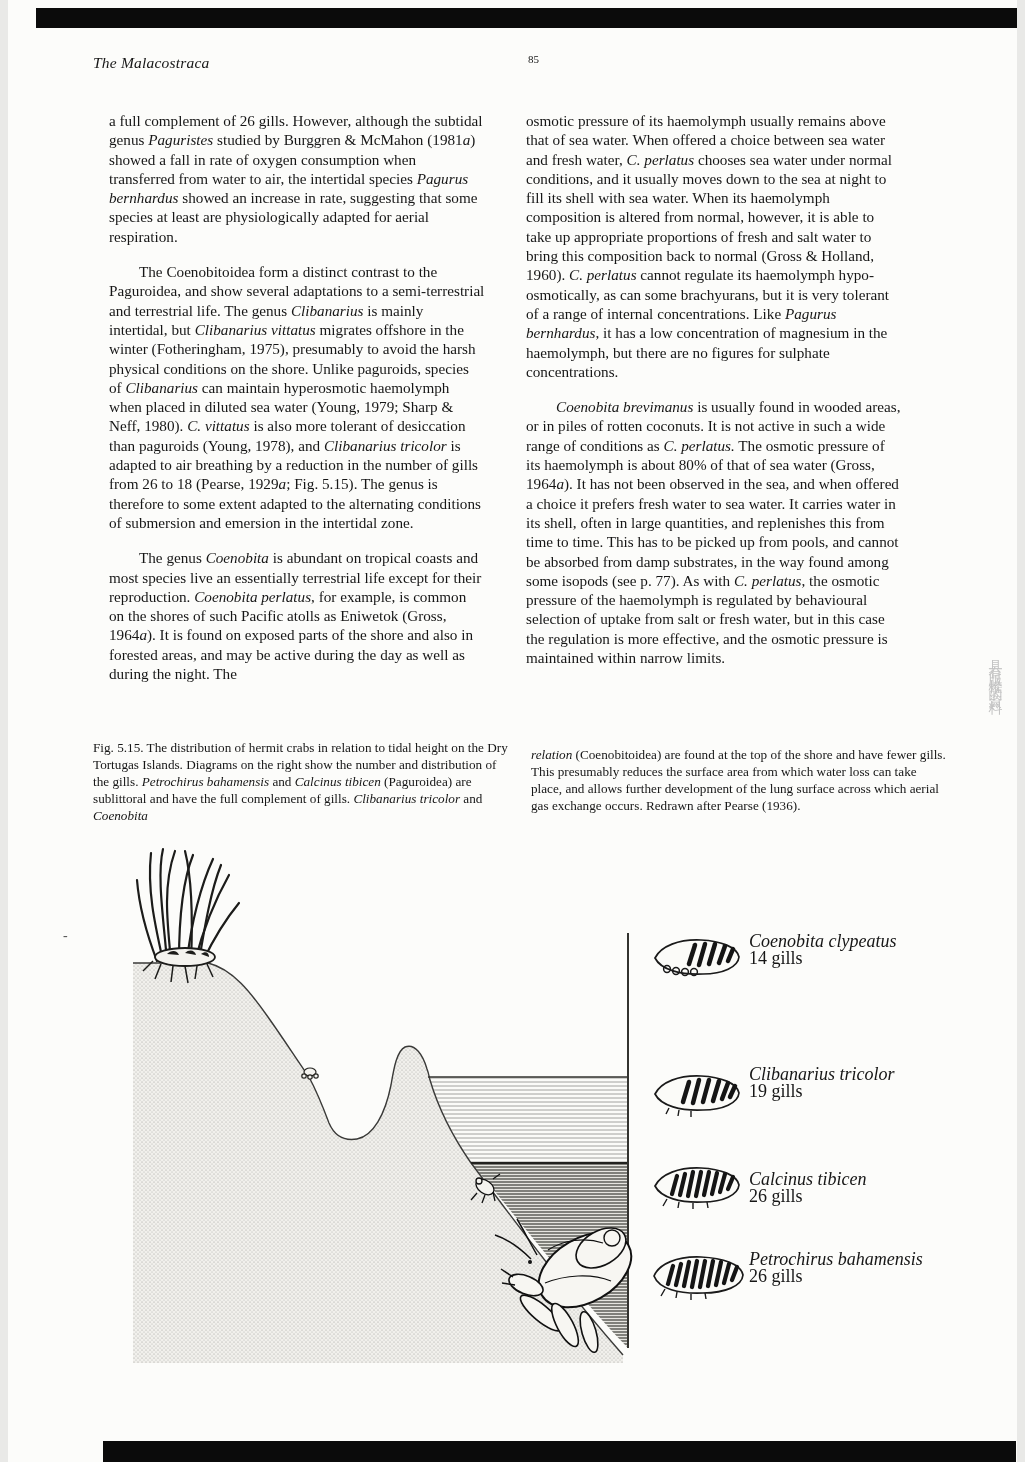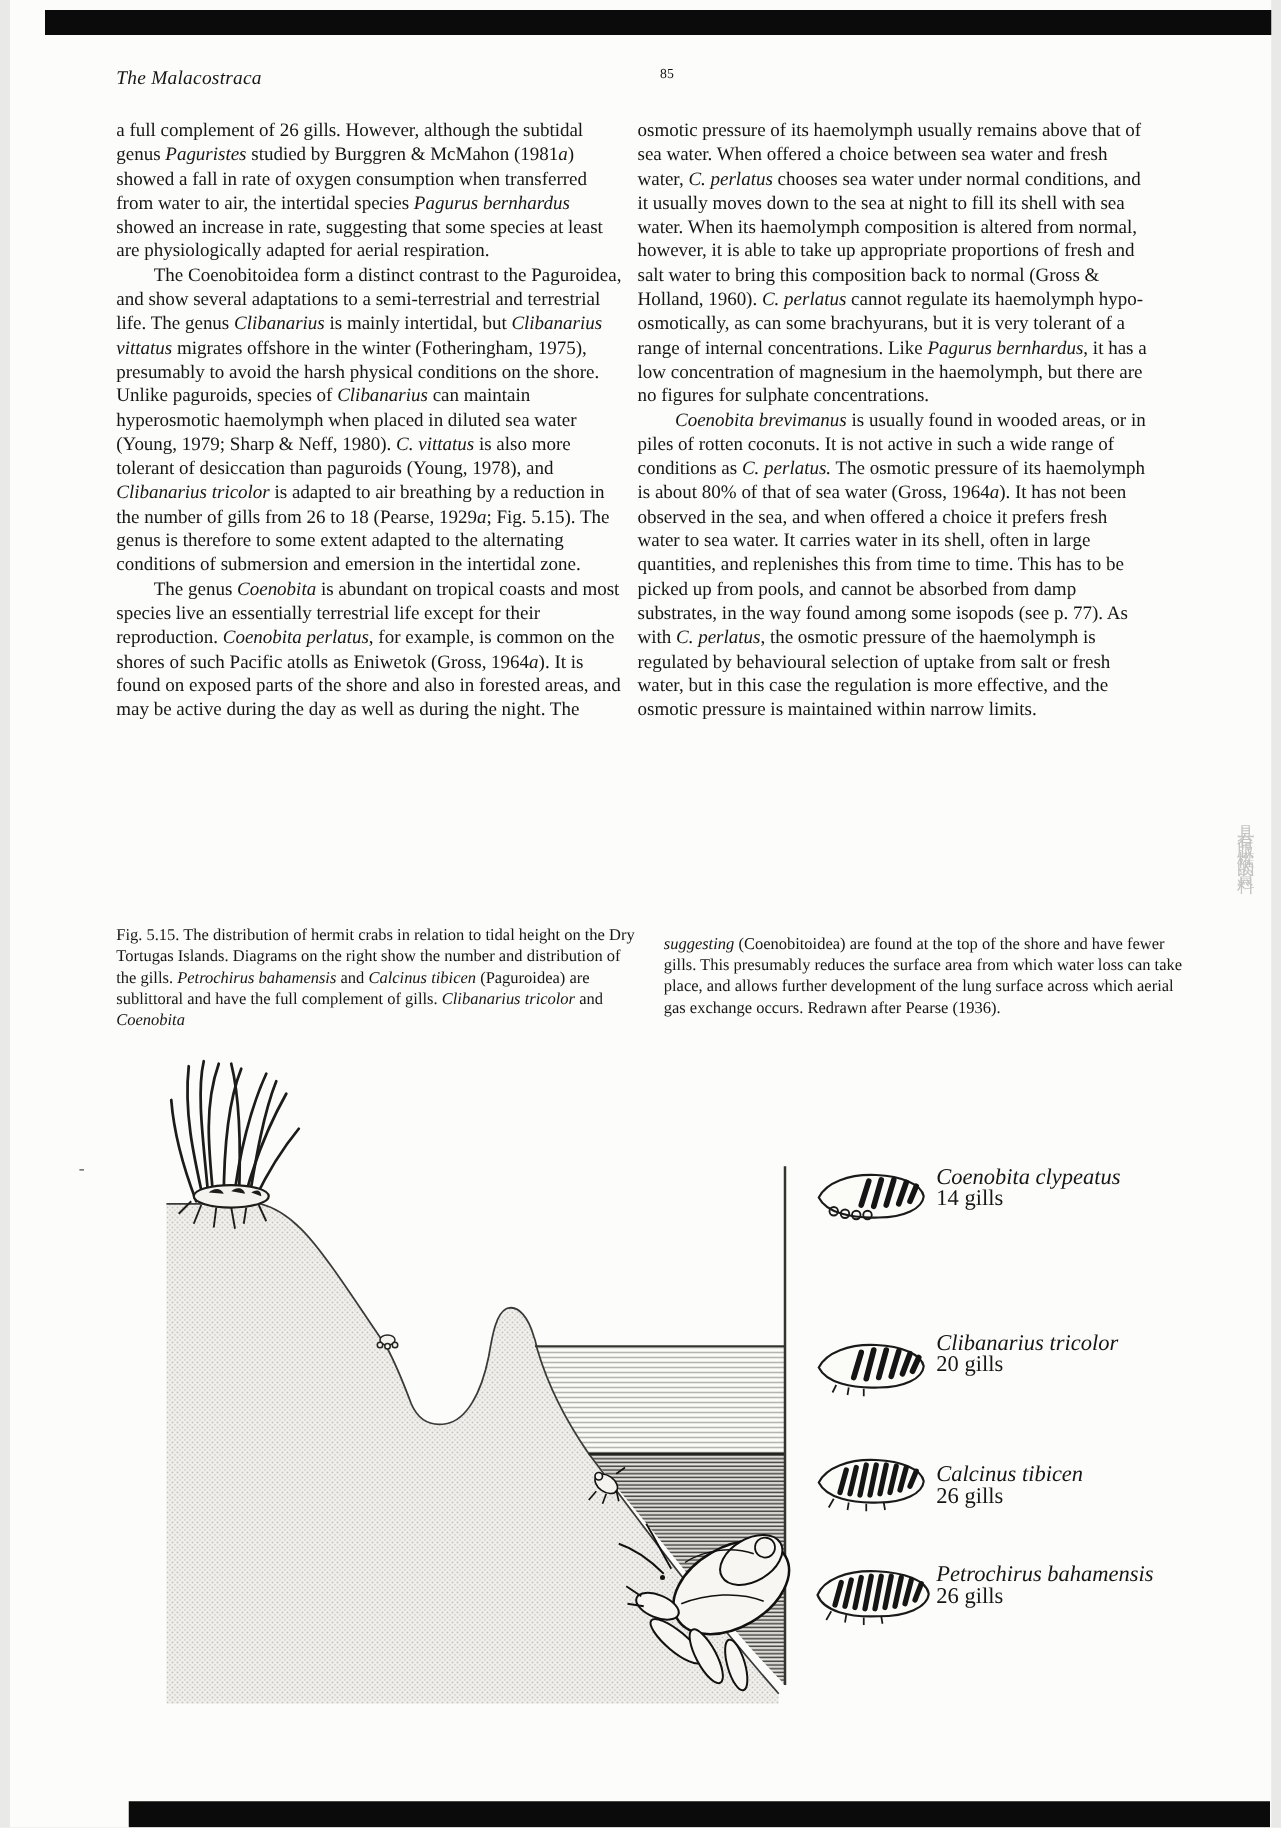--- a/index.html
+++ b/index.html
@@ -11,21 +11,21 @@
   .scan-bar { position:absolute; background:#0b0b0b; }
   .scan-bar.top { left:28px; top:8px; width:997px; height:20px; }
   .scan-bar.bottom { left:95px; top:1441px; width:913px; height:21px; }
 
   .running-head { position:absolute; left:85px; top:54px; font-style:italic; font-size:15.5px; letter-spacing:.2px; }
   .page-number { position:absolute; left:520px; top:53px; font-size:11px; }
 
   .col { position:absolute; width:408px; font-size:15.2px; line-height:19.3px; text-align:left; }
   .col.left  { left:85px;  top:95px; }
   .col.right { left:502px; top:95px; }
-  .para { margin:0; }
+  .para { margin:16px; }
   .para.indent { text-indent:30px; }
   .para i { font-style:italic; }
 
   .caption { position:absolute; width:416px; font-size:13.2px; line-height:16.9px; }
   .caption.left  { left:85px;  top:740px; }
   .caption.right { left:523px; top:747px; }
   .caption i { font-style:italic; }
 
   .margin-dash { position:absolute; left:55px; top:928px; font-size:14px; color:#555; }
 
@@ -67,21 +67,21 @@
     <p class="para indent"><span>The Coenobitoidea form a distinct contrast to the Paguroidea, and show several adaptations to a semi-terrestrial and terrestrial life. The genus </span><i>Clibanarius</i><span> is mainly intertidal, but </span><i>Clibanarius vittatus</i><span> migrates offshore in the winter (Fotheringham, 1975), presumably to avoid the harsh physical conditions on the shore. Unlike paguroids, species of </span><i>Clibanarius</i><span> can maintain hyperosmotic haemolymph when placed in diluted sea water (Young, 1979; Sharp &amp; Neff, 1980). </span><i>C. vittatus</i><span> is also more tolerant of desiccation than paguroids (Young, 1978), and </span><i>Clibanarius tricolor</i><span> is adapted to air breathing by a reduction in the number of gills from 26 to 18 (Pearse, 1929</span><i>a</i><span>; Fig. 5.15). The genus is therefore to some extent adapted to the alternating conditions of submersion and emersion in the intertidal zone.</span></p>
     <p class="para indent"><span>The genus </span><i>Coenobita</i><span> is abundant on tropical coasts and most species live an essentially terrestrial life except for their reproduction. </span><i>Coenobita perlatus</i><span>, for example, is common on the shores of such Pacific atolls as Eniwetok (Gross, 1964</span><i>a</i><span>). It is found on exposed parts of the shore and also in forested areas, and may be active during the day as well as during the night. The</span></p>
   </div>
 
   <div class="col right">
     <p class="para"><span>osmotic pressure of its haemolymph usually remains above that of sea water. When offered a choice between sea water and fresh water, </span><i>C. perlatus</i><span> chooses sea water under normal conditions, and it usually moves down to the sea at night to fill its shell with sea water. When its haemolymph composition is altered from normal, however, it is able to take up appropriate proportions of fresh and salt water to bring this composition back to normal (Gross &amp; Holland, 1960). </span><i>C. perlatus</i><span> cannot regulate its haemolymph hypo-osmotically, as can some brachyurans, but it is very tolerant of a range of internal concentrations. Like </span><i>Pagurus bernhardus</i><span>, it has a low concentration of magnesium in the haemolymph, but there are no figures for sulphate concentrations.</span></p>
     <p class="para indent"><i>Coenobita brevimanus</i><span> is usually found in wooded areas, or in piles of rotten coconuts. It is not active in such a wide range of conditions as </span><i>C. perlatus.</i><span> The osmotic pressure of its haemolymph is about 80% of that of sea water (Gross, 1964</span><i>a</i><span>). It has not been observed in the sea, and when offered a choice it prefers fresh water to sea water. It carries water in its shell, often in large quantities, and replenishes this from time to time. This has to be picked up from pools, and cannot be absorbed from damp substrates, in the way found among some isopods (see p. 77). As with </span><i>C. perlatus</i><span>, the osmotic pressure of the haemolymph is regulated by behavioural selection of uptake from salt or fresh water, but in this case the regulation is more effective, and the osmotic pressure is maintained within narrow limits.</span></p>
   </div>
 
   <div class="caption left"><span>Fig. 5.15. The distribution of hermit crabs in relation to tidal height on the Dry Tortugas Islands. Diagrams on the right show the number and distribution of the gills. </span><i>Petrochirus bahamensis</i><span> and </span><i>Calcinus tibicen</i><span> (Paguroidea) are sublittoral and have the full complement of gills. </span><i>Clibanarius tricolor</i><span> and </span><i>Coenobita</i></div>
-  <div class="caption right"><i>suggesting</i><span> (Coenobitoidea) are found at the top of the shore and have fewer gills. This presumably reduces the surface area from which water loss can take place, and allows further development of the lung surface across which aerial gas exchange occurs. Redrawn after Pearse (1936).</span></div>
+  <div class="caption right"><i>relation</i><span> (Coenobitoidea) are found at the top of the shore and have fewer gills. This presumably reduces the surface area from which water loss can take place, and allows further development of the lung surface across which aerial gas exchange occurs. Redrawn after Pearse (1936).</span></div>
 
   <div class="margin-dash">-</div>
 
   <svg class="fig-main" viewBox="0 0 500 530" xmlns="http://www.w3.org/2000/svg">
     <defs>
       <pattern id="stipple" width="4" height="4" patternUnits="userSpaceOnUse">
         <rect width="4" height="4" fill="#f1f0ec"></rect>
         <circle cx="1" cy="1" r="0.55" fill="#9a9a96"></circle>
         <circle cx="3" cy="3" r="0.55" fill="#b0b0ac"></circle>
       </pattern>
@@ -228,21 +228,21 @@
       <path d="M14,41 L10,48 M26,44 L25,50 M40,46 L40,52 M54,45 L55,51"></path>
     </g>
   </svg>
 
   <div class="fig-label l1">
     <span class="sp">Coenobita clypeatus</span>
     <span class="gl">14 gills</span>
   </div>
   <div class="fig-label l2">
     <span class="sp">Clibanarius tricolor</span>
-    <span class="gl">20 gills</span>
+    <span class="gl">19 gills</span>
   </div>
   <div class="fig-label l3">
     <span class="sp">Calcinus tibicen</span>
     <span class="gl">26 gills</span>
   </div>
   <div class="fig-label l4">
     <span class="sp">Petrochirus bahamensis</span>
     <span class="gl">26 gills</span>
   </div>
 

